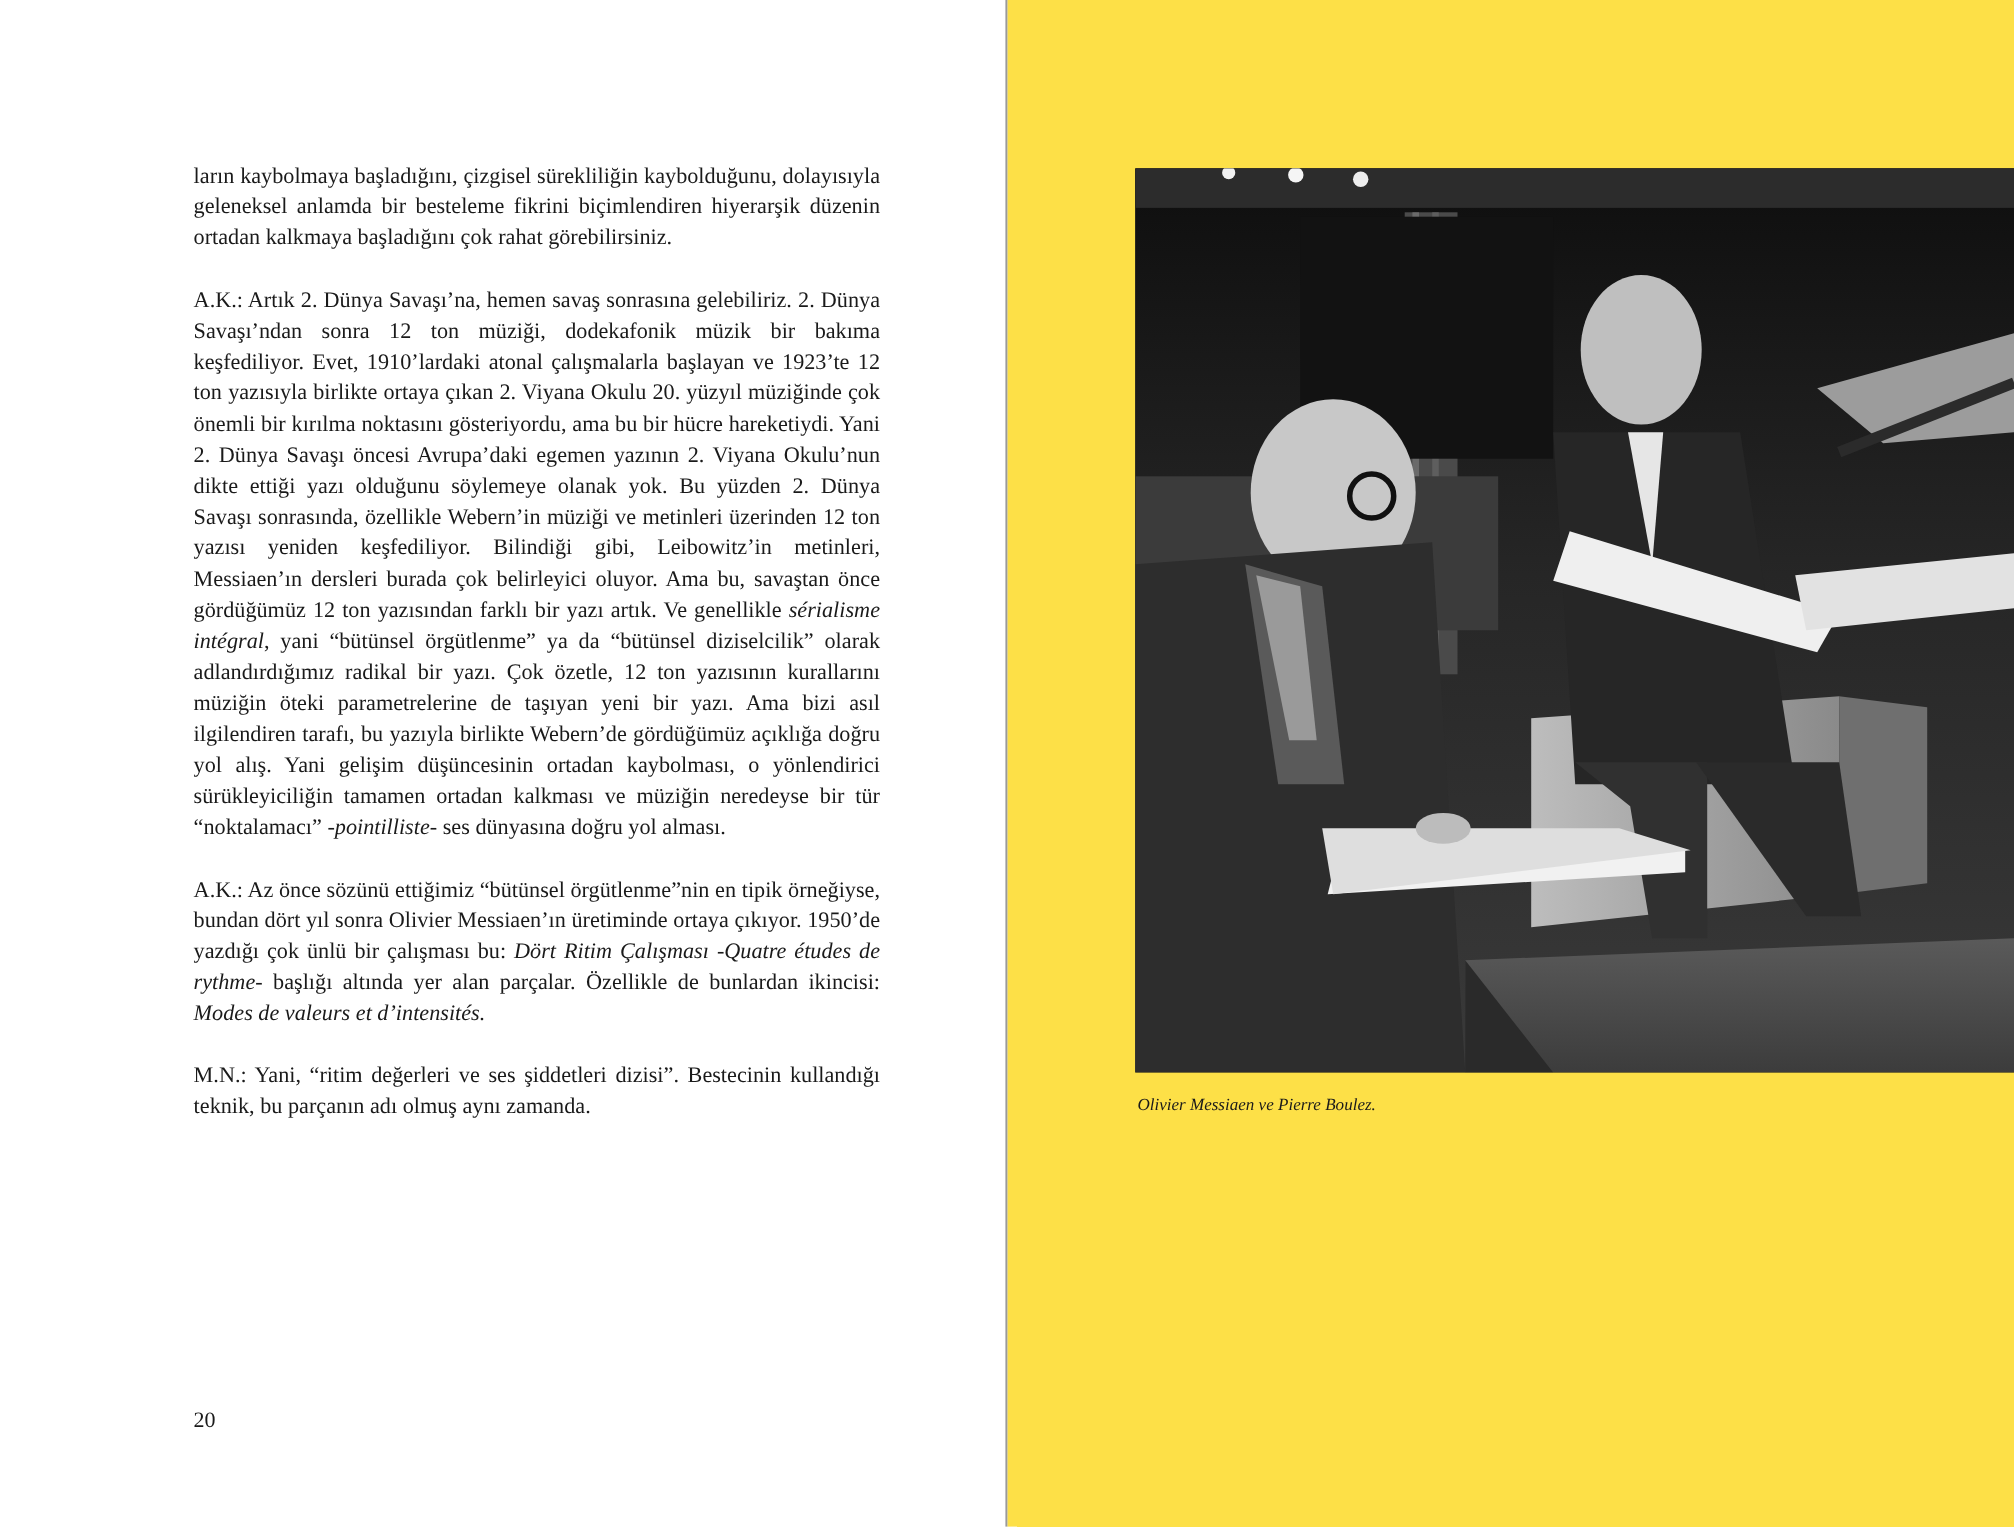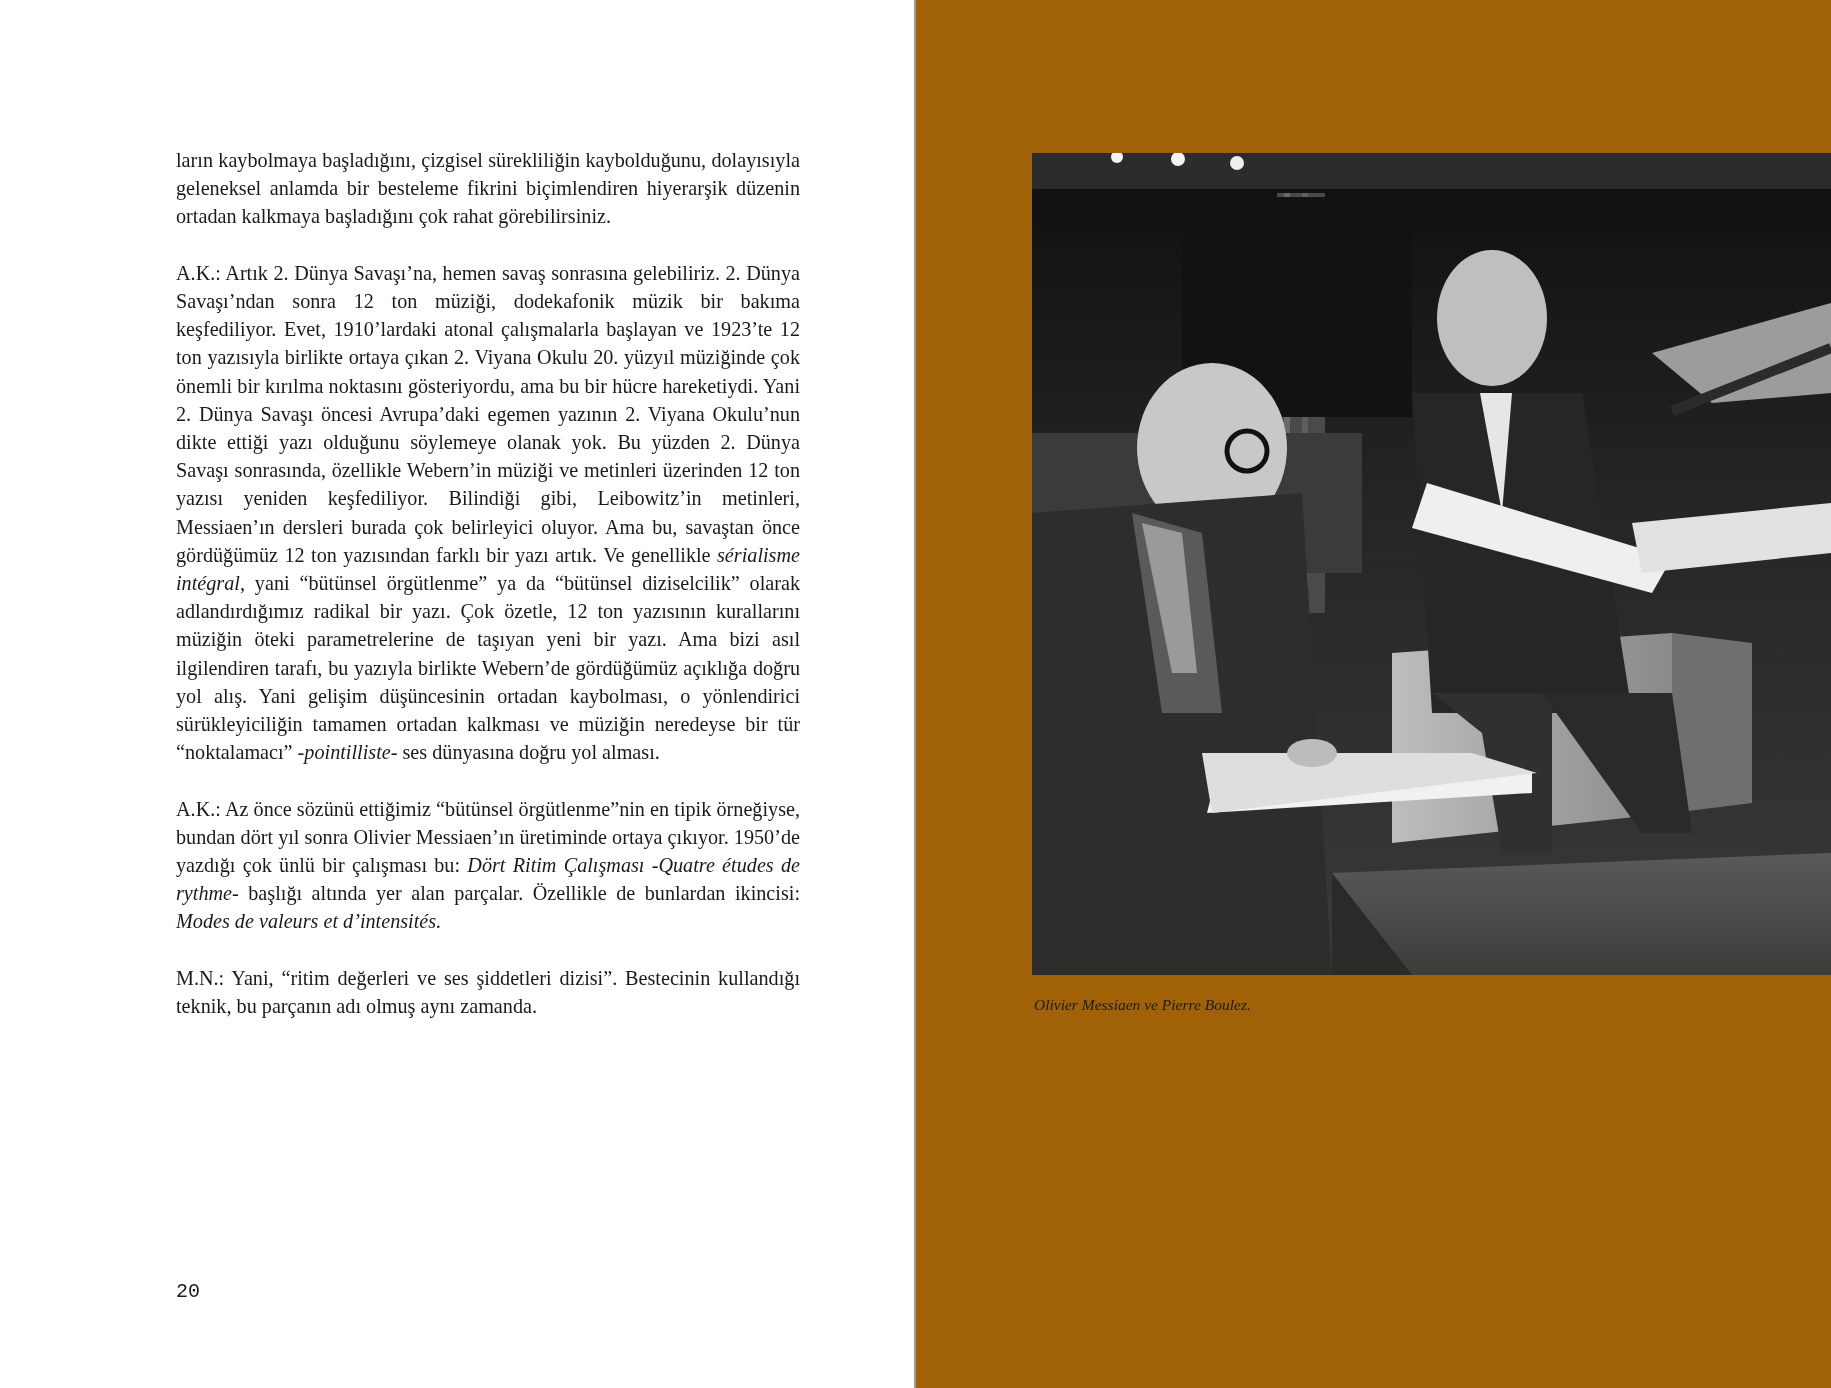--- a/index.html
+++ b/index.html
@@ -1,29 +1,29 @@
 <!DOCTYPE html>
 <html><head>
 <meta charset="utf-8">
 <style>
   html, body { margin: 0; padding: 0; background: #ffffff; }
   body { width: 1831px; height: 1388px; position: relative; overflow: hidden;
          font-family: "Liberation Serif", "DejaVu Serif", serif; color: #1a1a1a; }
   .spread { position: absolute; inset: 0; }
   .page-left { position: absolute; left: 0; top: 0; width: 914px; height: 1388px; background: #ffffff; border-radius: 20px; }
   .gutter { position: absolute; left: 914px; top: 0; width: 2px; height: 1388px; background: #9a9a9a; }
-  .page-right { position: absolute; left: 916px; top: 0; width: 915px; height: 1388px; background: #a16207; }
+  .page-right { position: absolute; left: 916px; top: 0; width: 915px; height: 1388px; background: #fde047; }
 
   .body-text { position: absolute; left: 176px; top: 146px; width: 624px;
                font-size: 20.2px; line-height: 28.2px; text-align: justify; hyphens: manual; }
   .para { margin: 0 0 28.2px 0; }
   .para:last-child { margin-bottom: 4px; }
   .para em { font-style: italic; }
 
-  .folio { position: absolute; left: 176px; top: 1280px; font-size: 20px; font-family: Liberation Mono, monospace; }
+  .folio { position: absolute; left: 176px; top: 1280px; font-size: 20px; }
 
   .photo { position: absolute; left: 116px; top: 153px; width: 799px; height: 822px; overflow: hidden;
            background: #1b1b1b; }
   .photo svg { display: block; width: 100%; height: 100%; }
   .caption { position: absolute; left: 118px; top: 996px; font-size: 15.5px; font-style: italic; }
 </style>
 </head>
 <body>
 
 <div class="spread">

